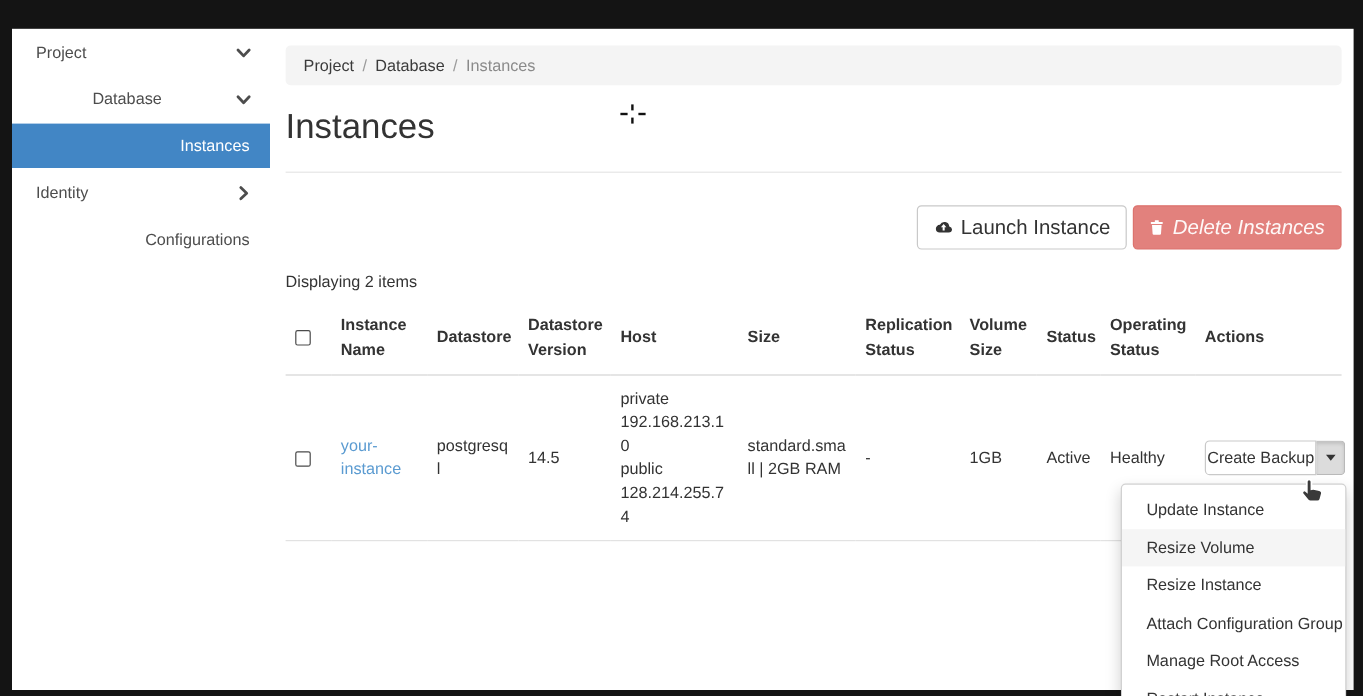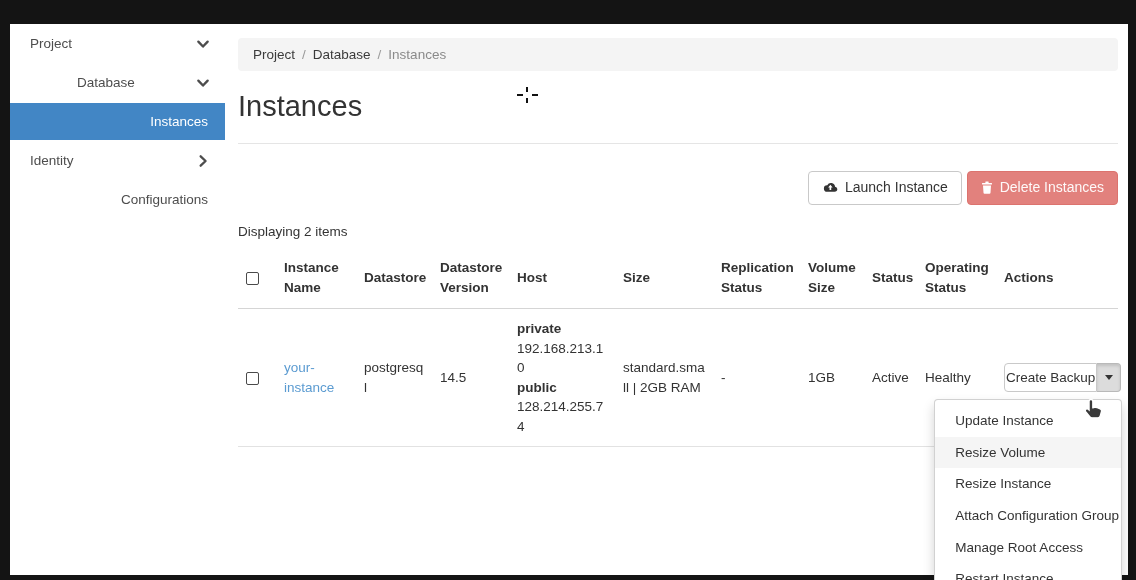--- a/index.html
+++ b/index.html
@@ -37,47 +37,47 @@
   }
   .breadcrumb a { color:#3b3b3b; text-decoration:none; }
   .breadcrumb .sep { color:#9a9a9a; margin:0 7px; }
   .breadcrumb .current { color:#8a8a8a; }
 
   h1.title { margin-top:19px; font-size:29px; font-weight:400; color:#333; }
   .title-hr { margin-top:20px; border:0; border-top:1px solid #e5e5e5; }
 
   .toolbar { display:flex; justify-content:flex-end; gap:5px; margin-top:27px; }
   .btn {
-    font-size:14px; padding:7px 13px; border-radius:4px;
+    font-size:17px; padding:7px 13px; border-radius:4px;
     border:1px solid transparent; display:inline-flex; align-items:center;
     gap:7px; cursor:pointer; background:#fff; line-height:1.25;
   }
   .btn-default { border-color:#c9c9c9; color:#333; }
-  .btn-danger { background:var(--danger,#e2817d); border-color:#dc736e; color:rgba(255,255,255,0.95); }
+  .btn-danger { background:var(--danger,#e2817d); border-color:#dc736e; color:rgba(255,255,255,0.95);font-style:italic; }
 
   .summary { margin-top:19px; font-size:13.5px; color:#333; }
 
   
   table.instances { width:100%; border-collapse:collapse; margin-top:9px; table-layout:fixed; }
   th {
     text-align:left; font-weight:bold; padding:10px 8px 10px 8px;
     vertical-align:middle; font-size:13.5px; line-height:1.5; color:#333;
     border-bottom:1px solid #d5d5d5; cursor:pointer;
   }
   td {
     padding:10px 8px; border-bottom:1px solid #e2e2e2;
     vertical-align:middle; font-size:13.5px; line-height:1.45; color:#333;
     word-wrap:break-word;
   }
   .cb {
     display:inline-block; width:13px; height:13px; background:#fff;
     border:1px solid #4a4a4a; border-radius:2px; vertical-align:middle; cursor:pointer;
   }
   a.inst-link { color:var(--link,#5b9bd1); text-decoration:none; cursor:pointer; }
-  .bold { font-weight:bold; }
+  .bold { font-weight:normal; }
 
   
   .actions-wrap { position:relative; display:inline-flex; }
   .btn-main {
     padding:6px 1px; background:#fff; border:1px solid #c9c9c9;
     border-radius:4px 0 0 4px; font-size:13.5px; cursor:pointer; white-space:nowrap; color:#333;
   }
   .btn-caret {
     width:24px; background:#dcdcdc; border:1px solid #b9b9b9; border-left:0;
     border-radius:0 4px 4px 0; display:flex; align-items:center; justify-content:center;

